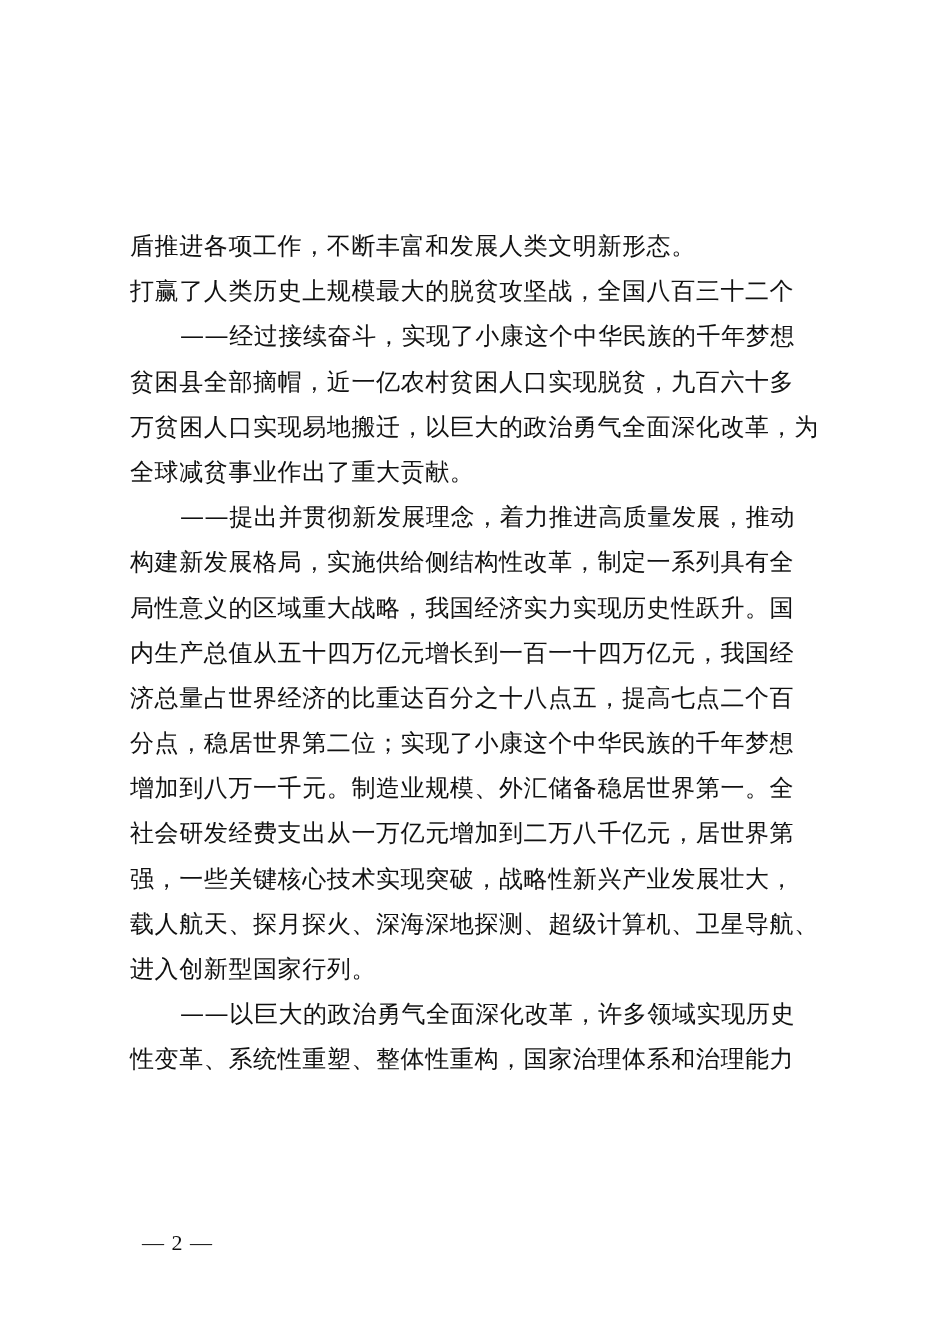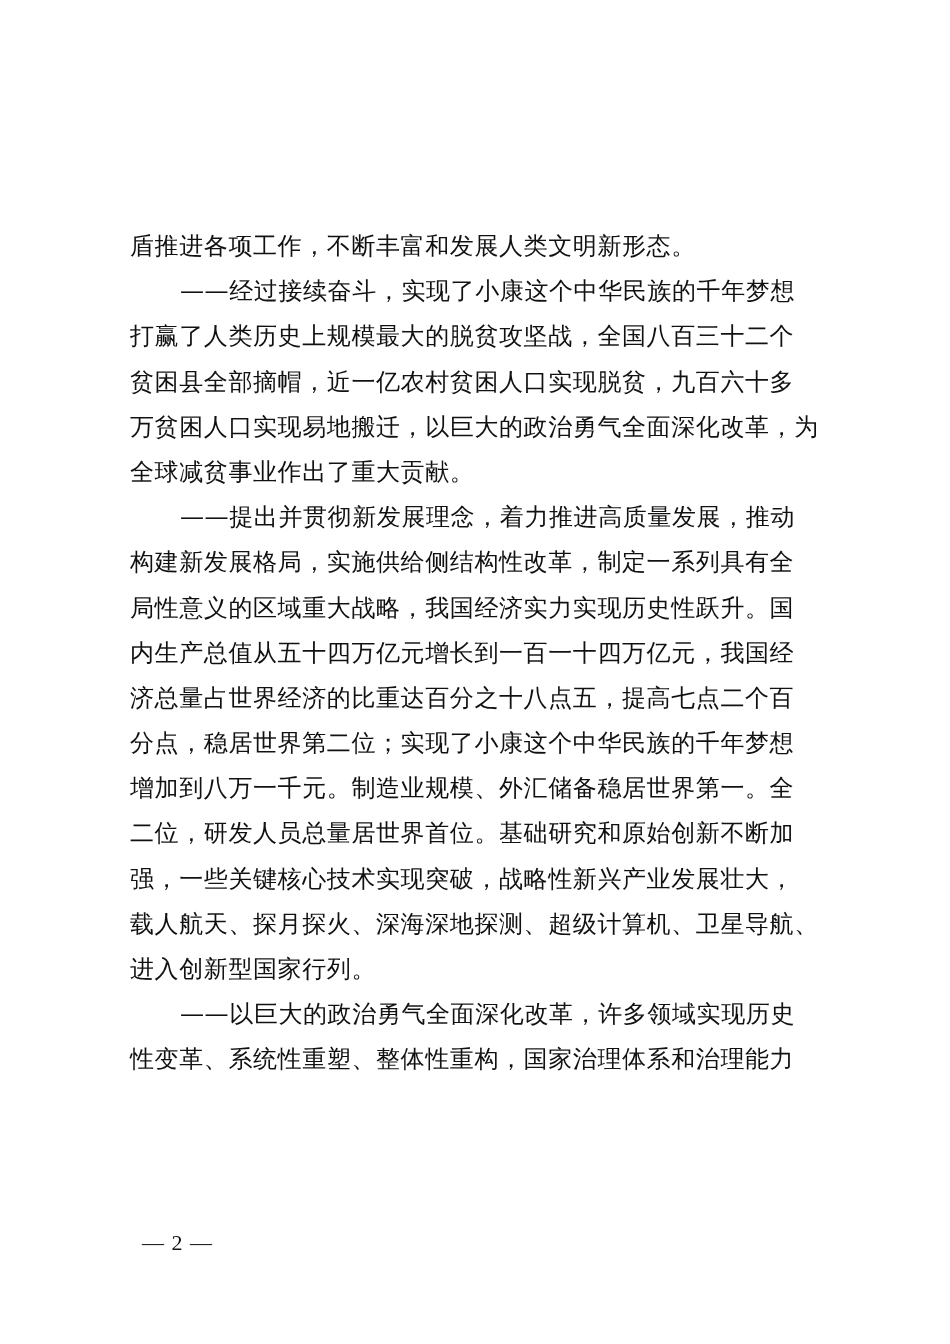--- a/index.html
+++ b/index.html
@@ -48,33 +48,33 @@
       color: #111111;
       letter-spacing: 1px;
     }
   </style>
 </head>
 <body>
 
 <div class="page">
   <div class="body-text">
     <div class="line">盾推进各项工作，不断丰富和发展人类文明新形态。</div>
+    <div class="line">打赢了人类历史上规模最大的脱贫攻坚战，全国八百三十二个</div>
     <div class="line indent">——经过接续奋斗，实现了小康这个中华民族的千年梦想</div>
-    <div class="line">打赢了人类历史上规模最大的脱贫攻坚战，全国八百三十二个</div>
     <div class="line">贫困县全部摘帽，近一亿农村贫困人口实现脱贫，九百六十多</div>
     <div class="line">万贫困人口实现易地搬迁，以巨大的政治勇气全面深化改革，为</div>
     <div class="line">全球减贫事业作出了重大贡献。</div>
     <div class="line indent">——提出并贯彻新发展理念，着力推进高质量发展，推动</div>
     <div class="line">构建新发展格局，实施供给侧结构性改革，制定一系列具有全</div>
     <div class="line">局性意义的区域重大战略，我国经济实力实现历史性跃升。国</div>
     <div class="line">内生产总值从五十四万亿元增长到一百一十四万亿元，我国经</div>
     <div class="line">济总量占世界经济的比重达百分之十八点五，提高七点二个百</div>
     <div class="line">分点，稳居世界第二位；实现了小康这个中华民族的千年梦想</div>
     <div class="line">增加到八万一千元。制造业规模、外汇储备稳居世界第一。全</div>
-    <div class="line">二位，研发人员总量居世界首位。基础研究和原始创新不断加</div>
+    <div class="line">社会研发经费支出从一万亿元增加到二万八千亿元，居世界第</div>
     <div class="line">强，一些关键核心技术实现突破，战略性新兴产业发展壮大，</div>
     <div class="line">载人航天、探月探火、深海深地探测、超级计算机、卫星导航、</div>
     <div class="line">进入创新型国家行列。</div>
     <div class="line indent">——以巨大的政治勇气全面深化改革，许多领域实现历史</div>
     <div class="line">性变革、系统性重塑、整体性重构，国家治理体系和治理能力</div>
   </div>
   <div class="page-number">— 2 —</div>
 </div>
 
 </body></html>

